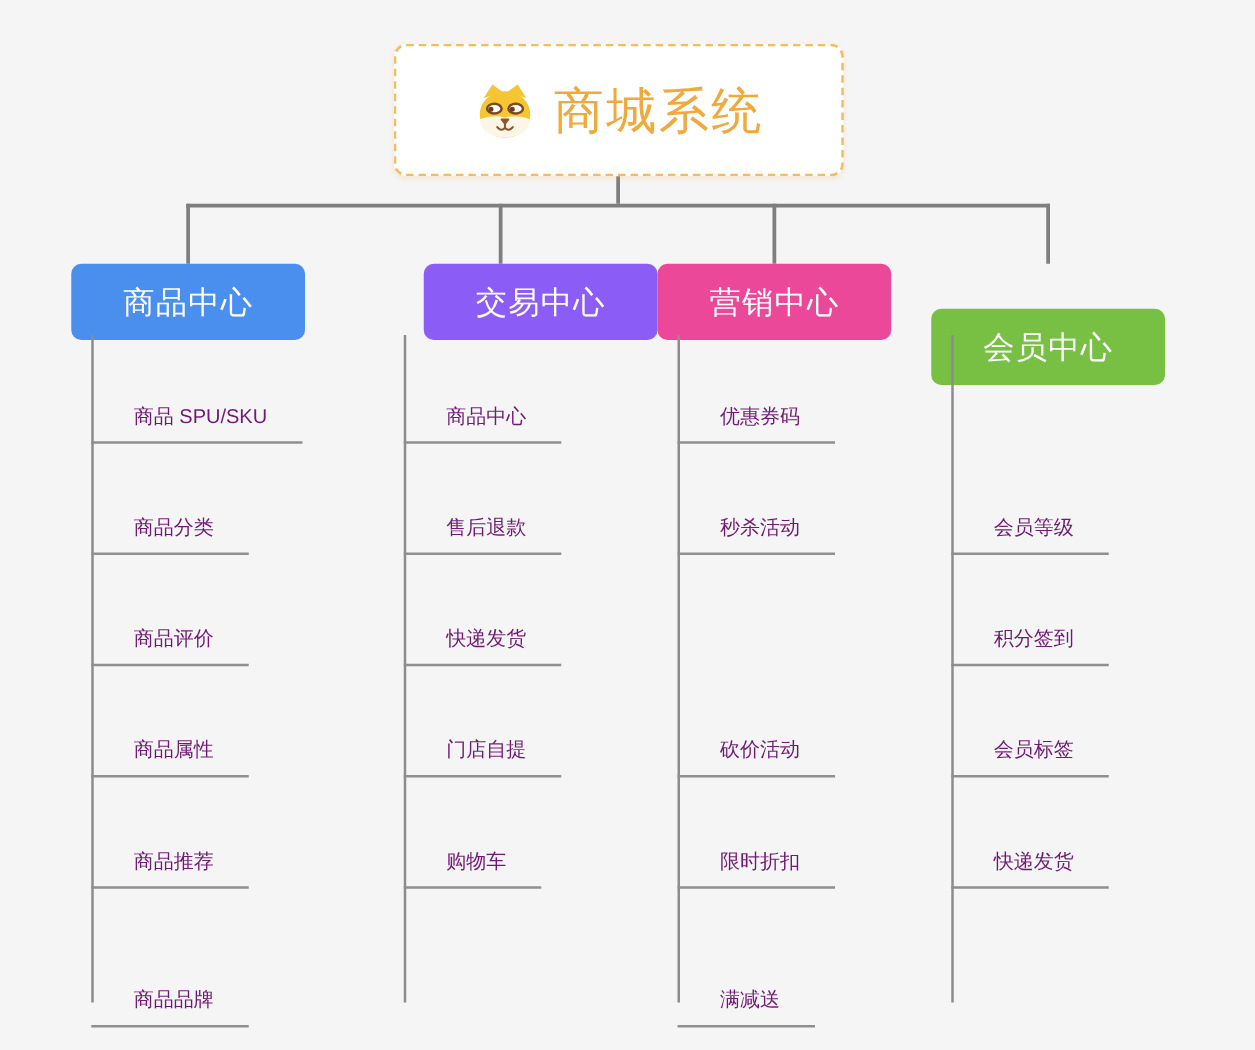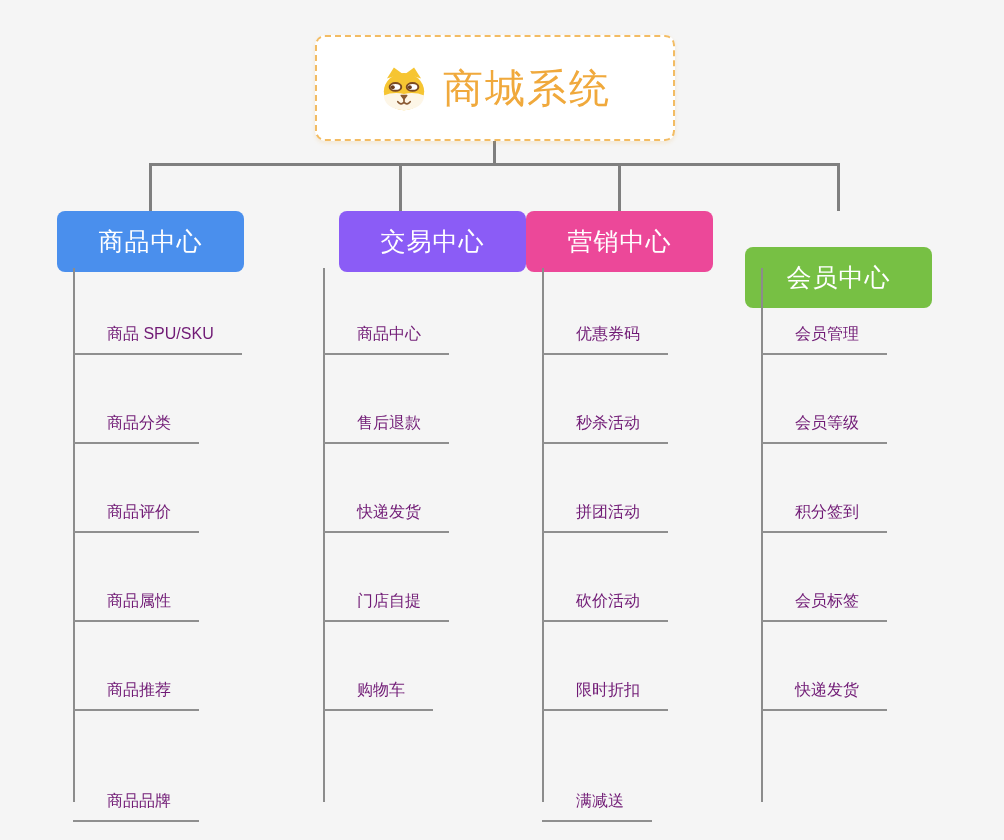--- a/index.html
+++ b/index.html
@@ -95,29 +95,27 @@
     <div class="item i2">快递发货</div>
     <div class="item i3">门店自提</div>
     <div class="item i4">购物车</div>
   </div>
 
   <div class="branch branch-pos-2">
     <div class="branch-box" style="background-color: #ec4899;">营销中心</div>
     <div class="spine"></div>
     <div class="item i0">优惠券码</div>
     <div class="item i1">秒杀活动</div>
-    <div class="item i2">拼团活动</div>
     <div class="item i3">砍价活动</div>
     <div class="item i4">限时折扣</div>
     <div class="item i5">满减送</div>
   </div>
 
   <div class="branch branch-pos-3">
     <div class="branch-box" style="background-color: rgb(119, 192, 68); margin-top: 36px;">会员中心</div>
     <div class="spine"></div>
-    <div class="item i0">会员管理</div>
     <div class="item i1">会员等级</div>
     <div class="item i3">会员标签</div>
     <div class="item i2">积分签到</div>
     <div class="item i4">快递发货</div>
   </div>
 
 </div>
 
 </body></html>

